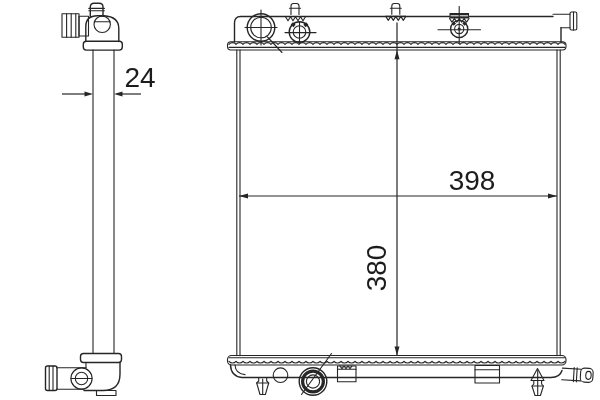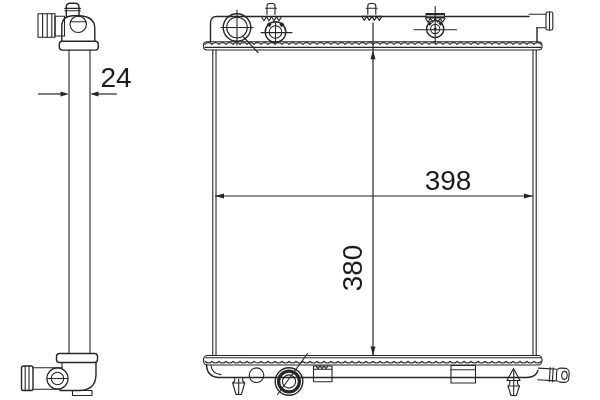--- a/index.html
+++ b/index.html
@@ -2,21 +2,21 @@
 <html style="--bg: #ffffff; --line: #262626; --text: #1c1c1c;"><head>
 <meta charset="utf-8">
 <style>
   html,body{margin:0;padding:0;}
   body{
     width:600px;height:400px;
     background:var(--bg,#ffffff);
     font-family:"Liberation Sans", sans-serif;
     overflow:hidden;
   }
-  .canvas{width:536px;height:400px;position:relative;background:var(--bg,#ffffff);}
+  .canvas{width:536px;height:400px;position:relative;background:var(--bg,#ffffff);margin-left:24px;}
   svg{display:block;}
   .ln{stroke:var(--line,#262626);stroke-width:1.4;fill:none;stroke-linecap:round;stroke-linejoin:round;}
   .thin{stroke-width:1.1;}
   .thick{stroke-width:3.2;}
   .dark{fill:var(--line,#262626);stroke:none;}
   .dim{stroke:var(--line,#262626);stroke-width:1.2;fill:none;}
   .arrow{fill:var(--line,#262626);stroke:none;}
   .dimtext{
     font-family:"Liberation Sans", sans-serif;
     font-size:28px;

